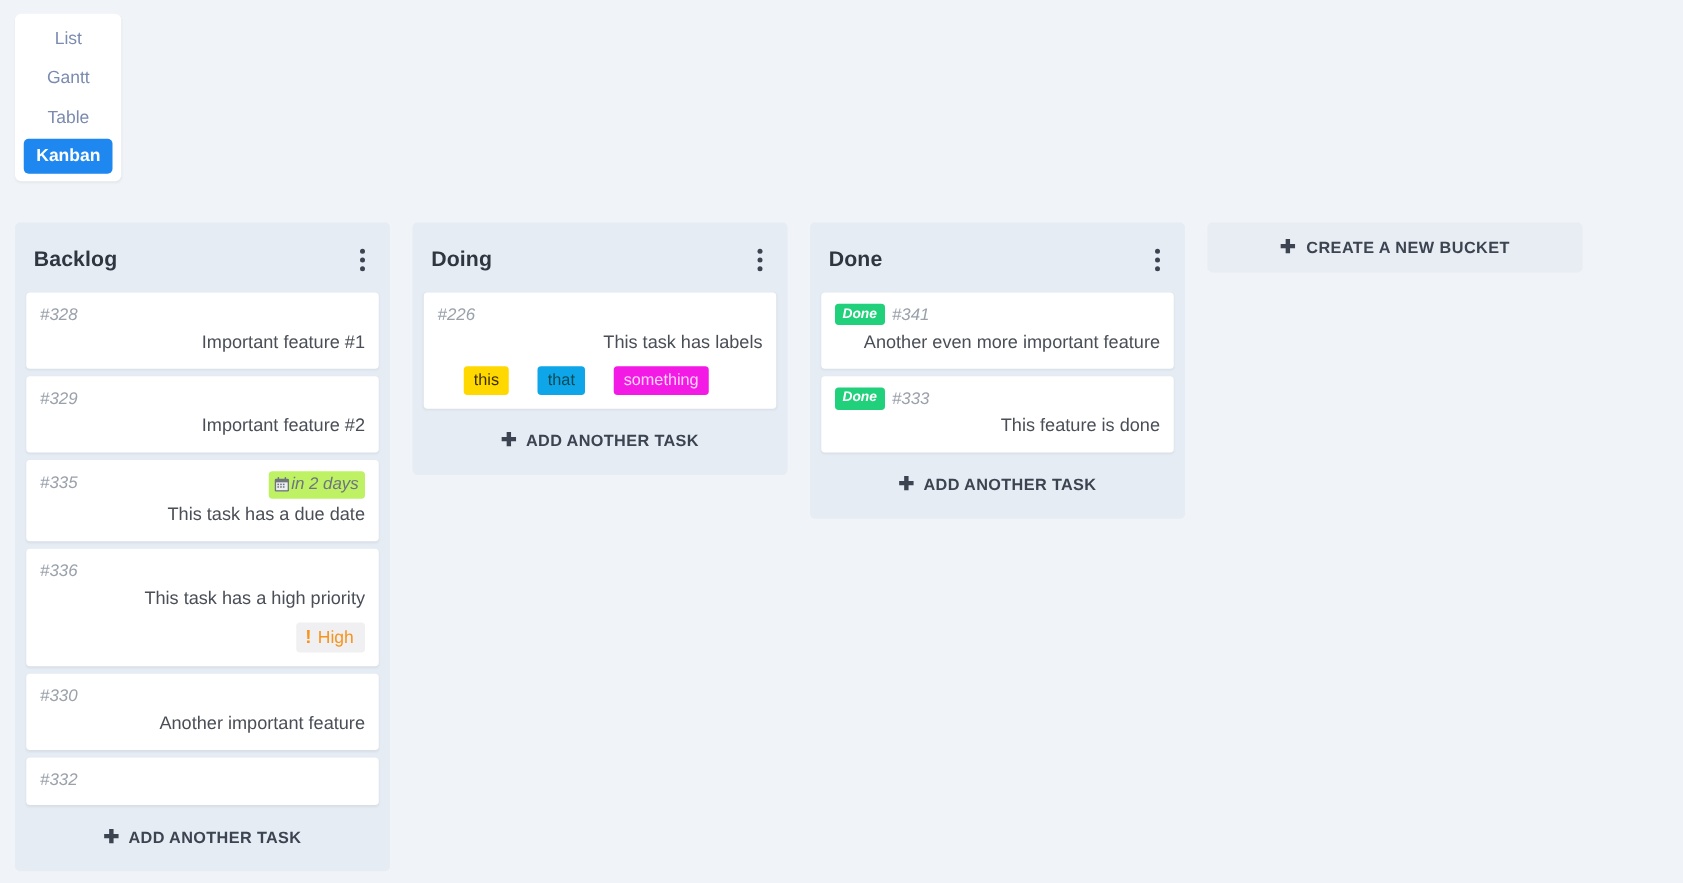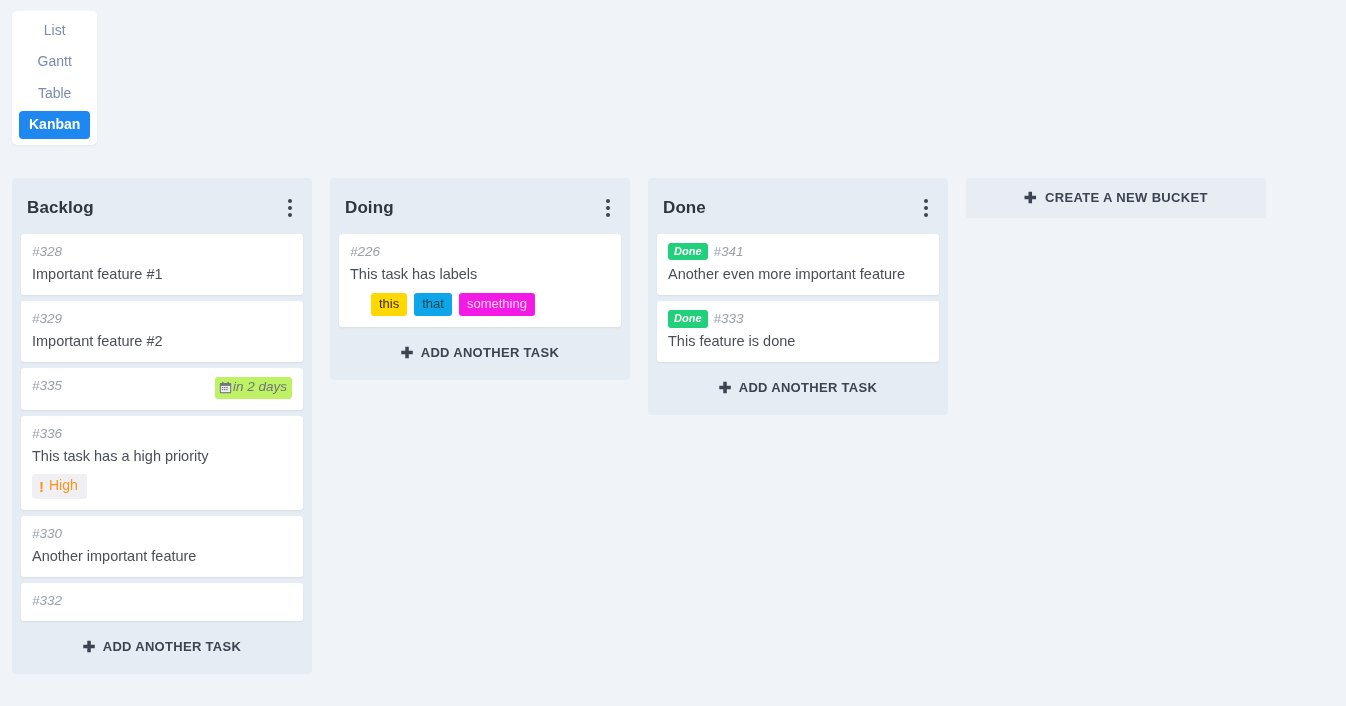--- a/index.html
+++ b/index.html
@@ -43,20 +43,21 @@
     color: #ffffff;
     font-weight: bold;
   }
 
   
   .board {
     display: flex;
     align-items: flex-start;
     gap: 18px;
     padding: 33px 12px 0 12px;
+    text-align: right;
   }
 
   .bucket {
     width: 300px;
     flex: 0 0 300px;
     background: #e6ecf3;
     border-radius: 4px;
     padding: 0 0 4px 0;
   }
 
@@ -166,21 +167,21 @@
   .prio-bang {
     color: #f7941e;
     font-weight: bold;
     font-size: 15px;
     line-height: 1;
   }
 
   .labels {
     display: flex;
     flex-wrap: wrap;
-    gap: 7px;
+    gap: 23px;
     margin-top: 9px;
     padding-left: 21px;
   }
   .label-chip {
     font-size: 13px;
     border-radius: 3px;
     padding: 3px 8px 4px 8px;
     line-height: 1.25;
   }
 
@@ -278,20 +279,21 @@
                   <rect x="3.6" y="9.8" width="1.6" height="1.5" fill="#70757d"></rect>
                   <rect x="6.3" y="9.8" width="1.6" height="1.5" fill="#70757d"></rect>
                   <rect x="9" y="9.8" width="1.6" height="1.5" fill="#70757d"></rect>
                   <rect x="3.8" y="0.8" width="1.5" height="3" rx=".6" fill="#70757d"></rect>
                   <rect x="10.7" y="0.8" width="1.5" height="3" rx=".6" fill="#70757d"></rect>
                 </svg>
               </span>
               <span>in 2 days</span>
             </span>
           </div>
+          <div class="card-title">This task has a due date</div>
         </div>
         <div class="card"><div class="card-top">
             <div class="card-idline">
               <span class="card-id">#336</span>
             </div>
           </div><div class="card-title">This task has a high priority</div><div class="prio-badge">
             <span class="prio-bang">!</span>
             <span>High</span>
           </div></div>
         <div class="card">

